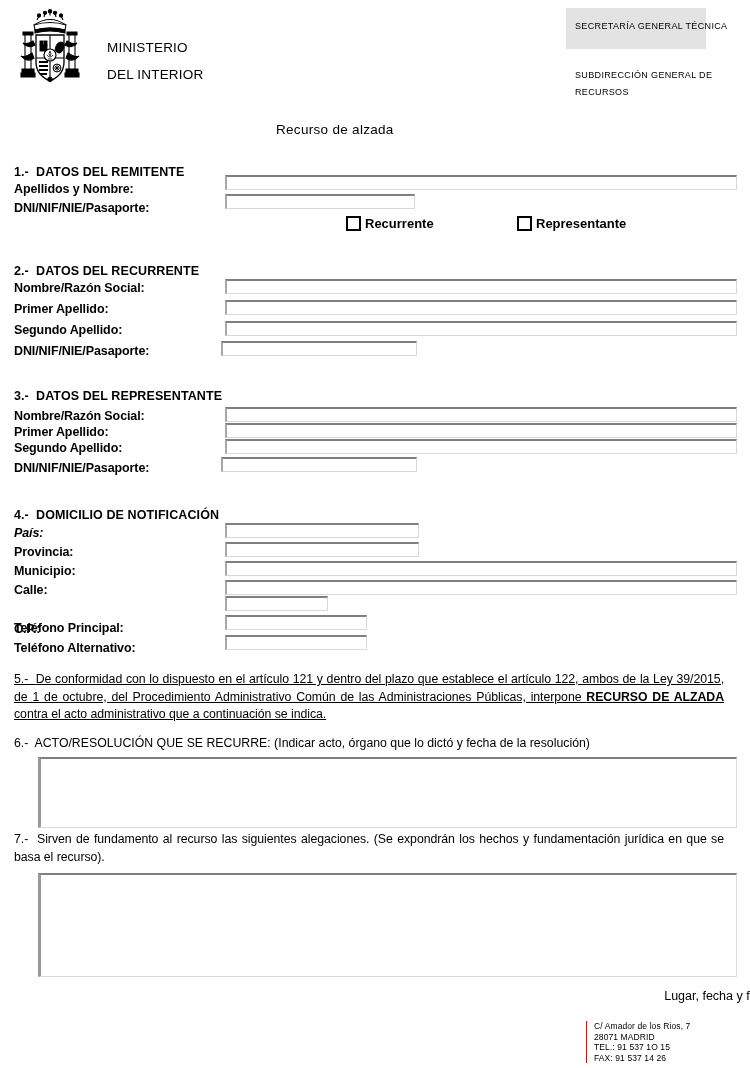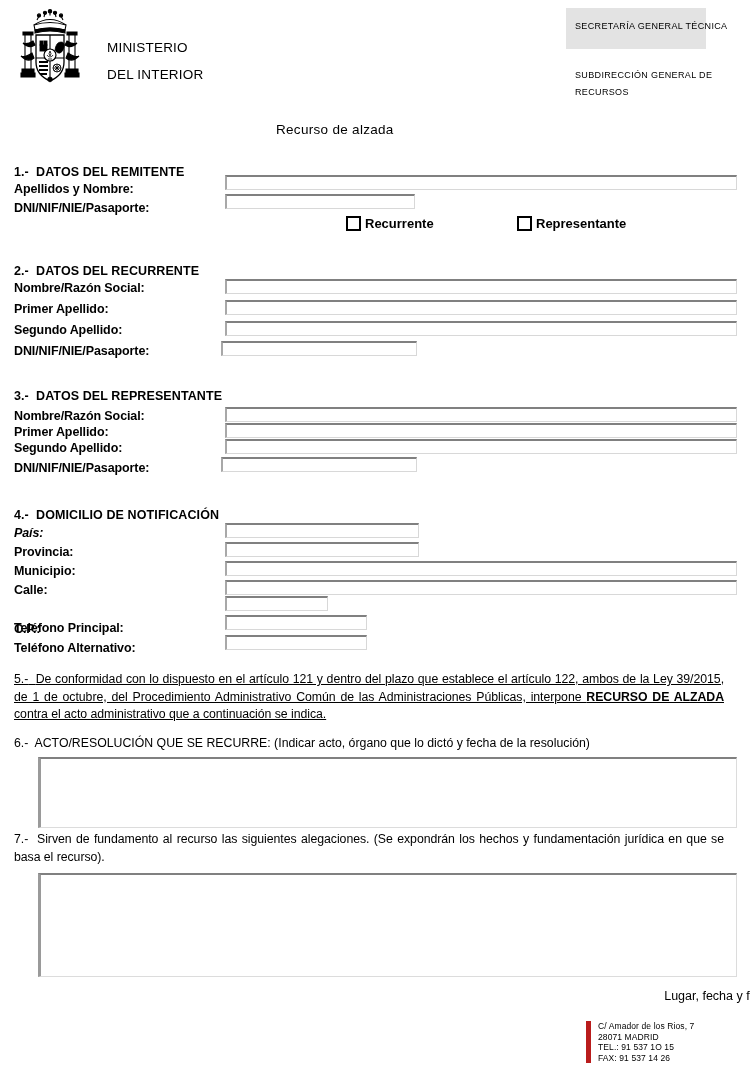--- a/index.html
+++ b/index.html
@@ -160,21 +160,21 @@
 
   
   #footer-address {
     position: absolute;
     left: 586px;
     top: 1021px;
     font-size: 8.5px;
     line-height: 10.5px;
     letter-spacing: 0.1px;
     white-space: nowrap;
-    border-left: 5px solid #b91c1c;
+    border-left: 1px solid #b91c1c;
     padding-left: 7px;
   }
 </style>
 </head>
 <body>
 
 <div id="page">
 
   <div id="coat-of-arms">
     <svg viewBox="0 0 84 84" width="84" height="84" xmlns="http://www.w3.org/2000/svg">

